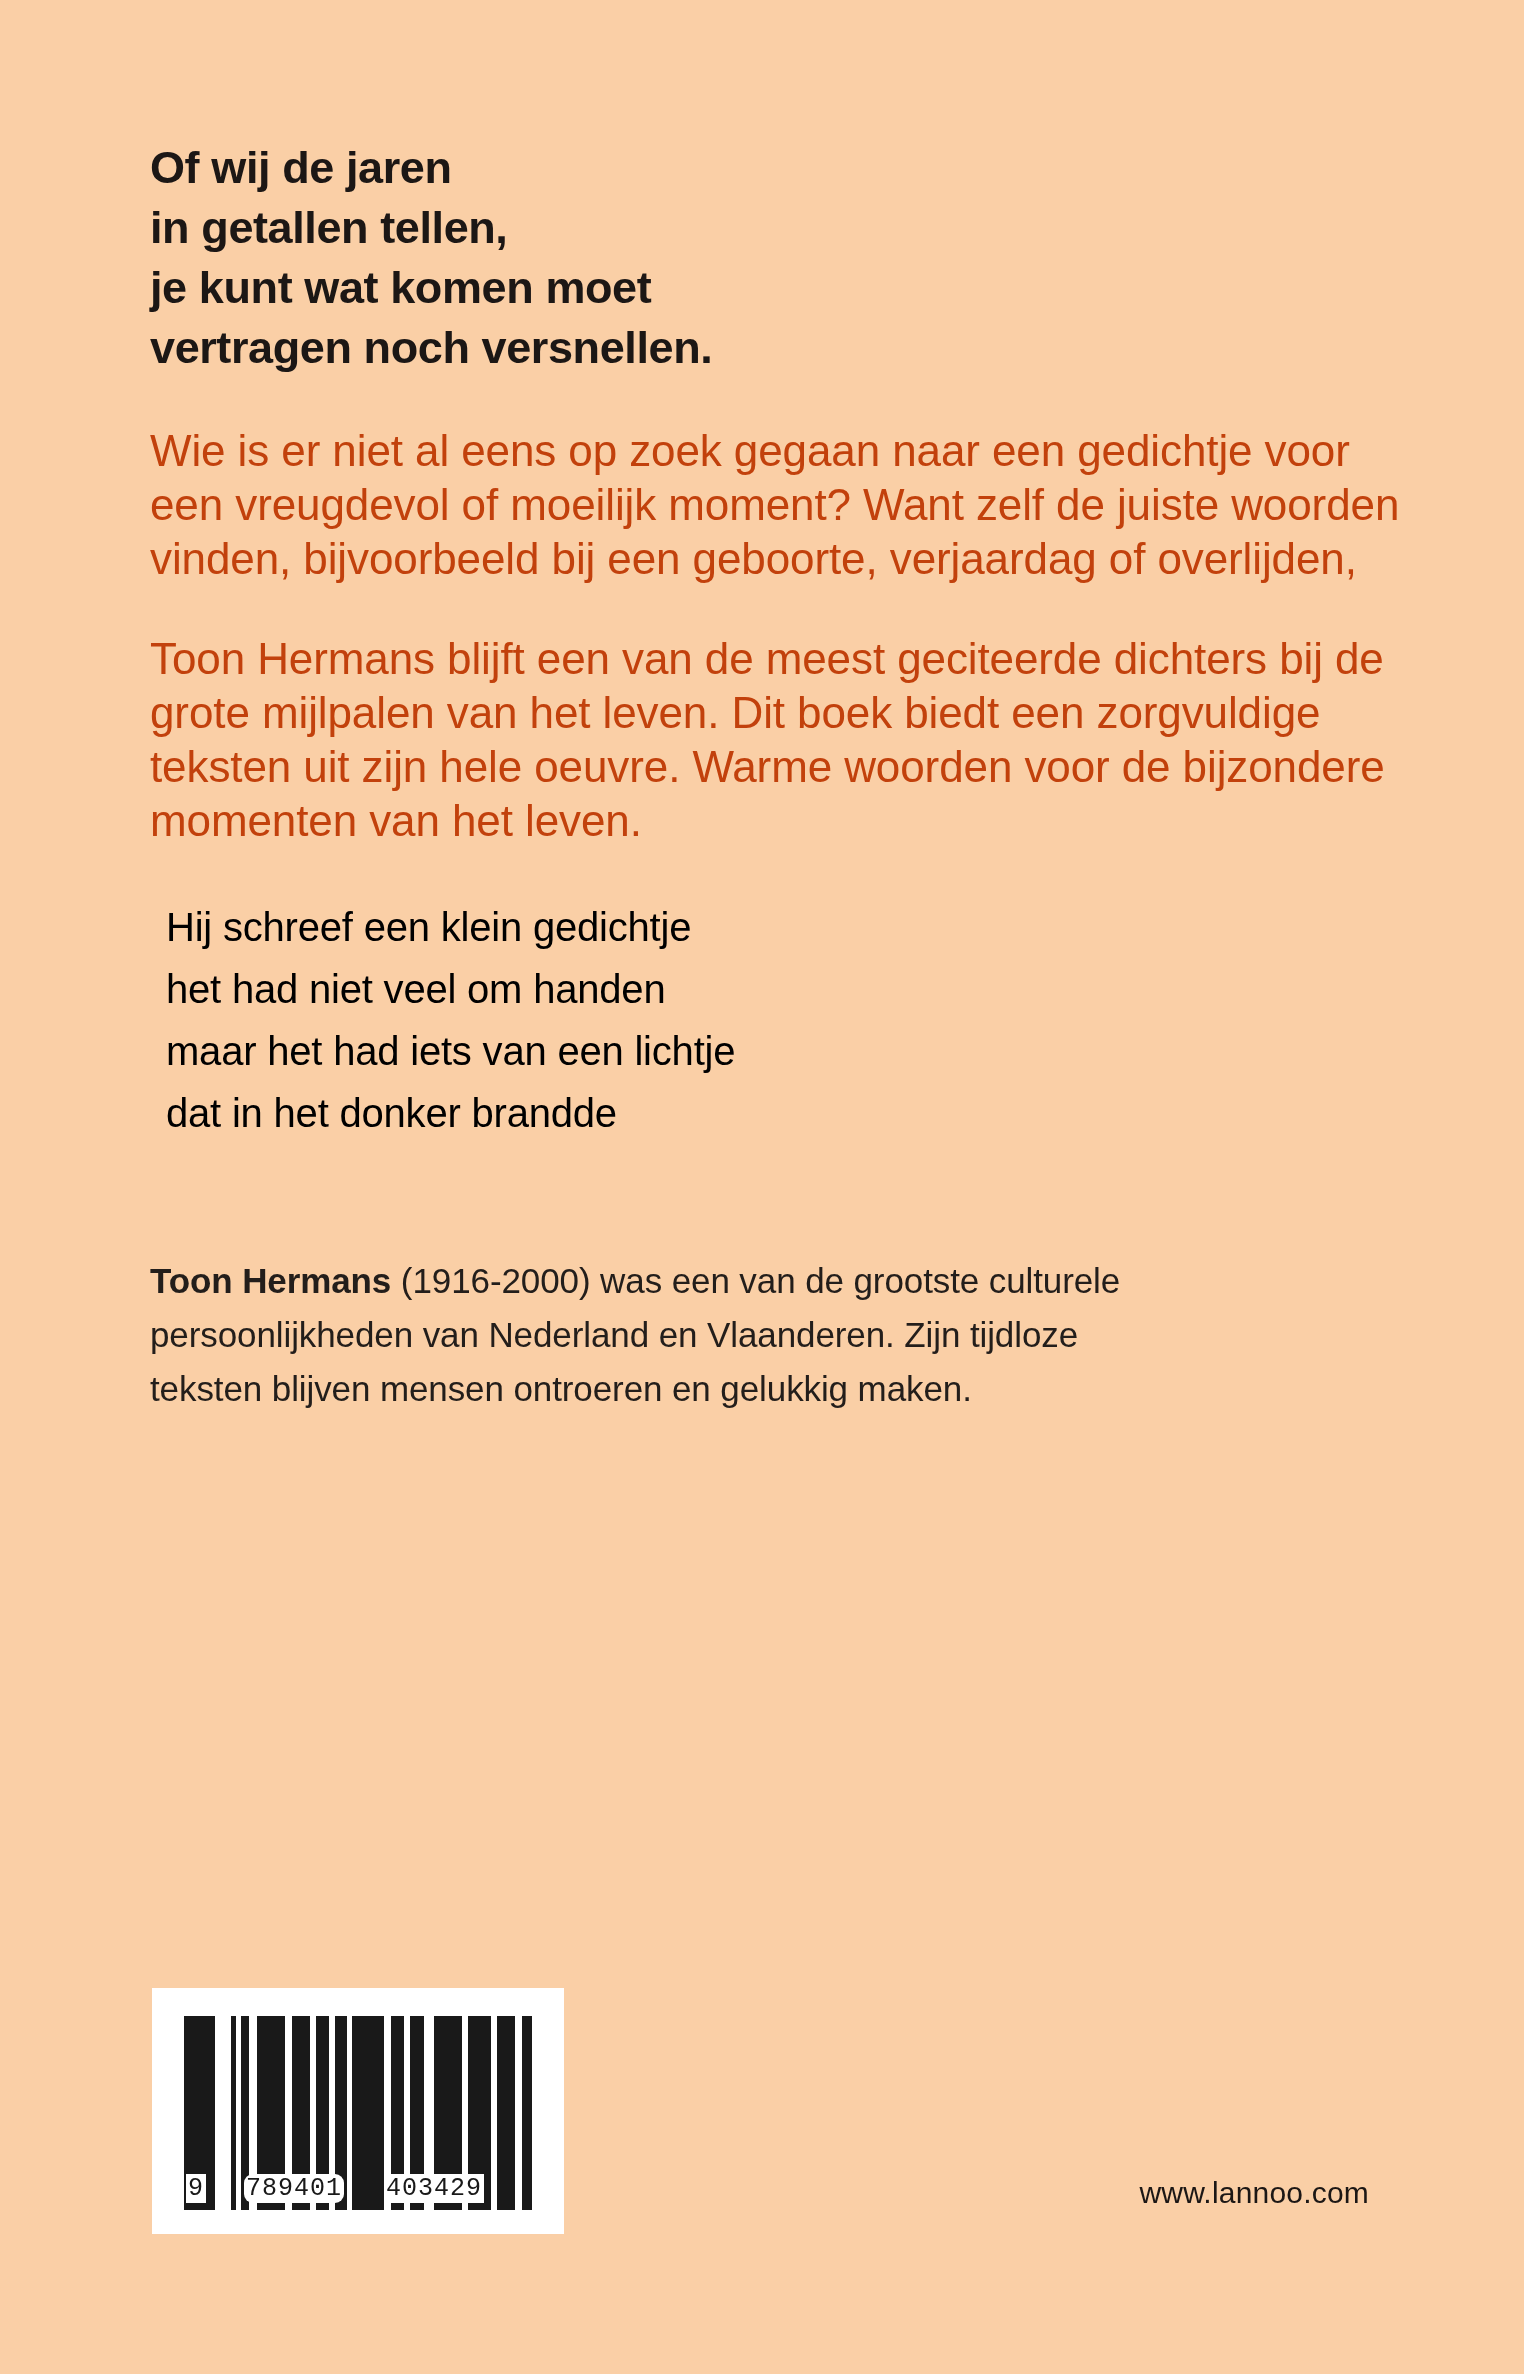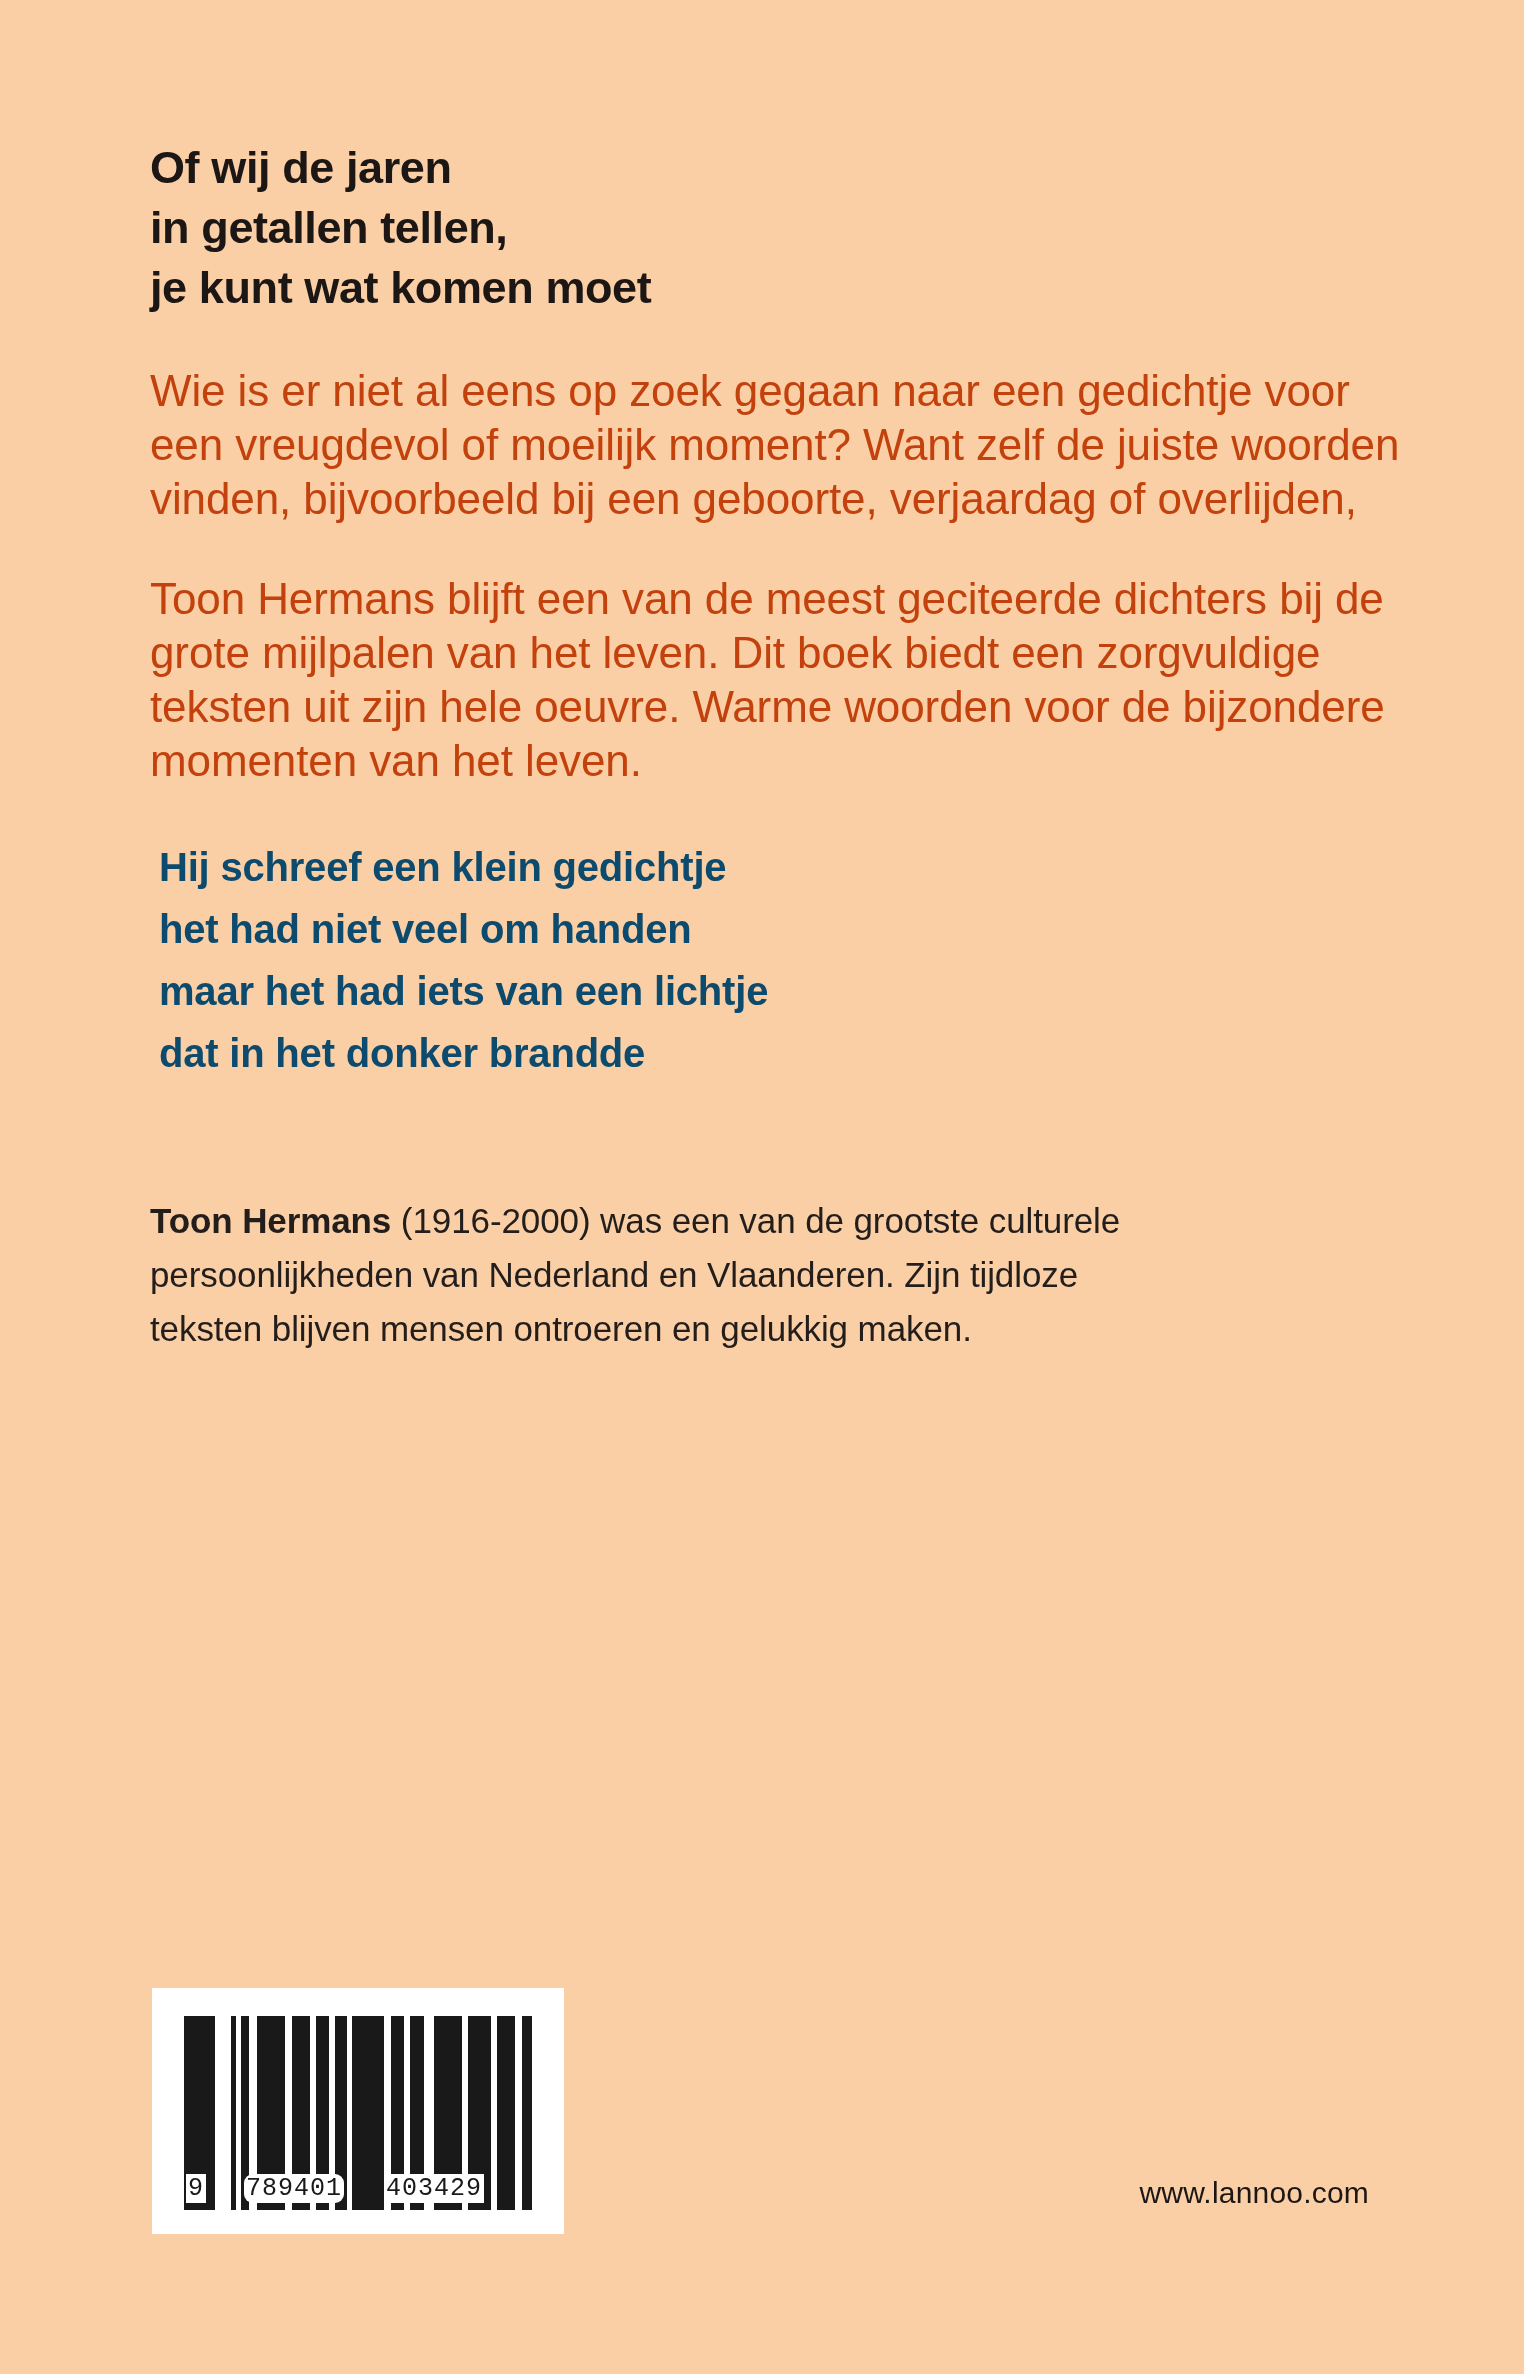--- a/index.html
+++ b/index.html
@@ -53,25 +53,25 @@
     letter-spacing: -0.1px;
     max-width: 1225px;
   }
   .body-par .ln {
     display: block;
     white-space: pre;
   }
 
   
   .poem {
-    margin: 48px 0 0 9px;
-    font-weight: bold;
+    margin: 48px 0 0 16px;
+    font-weight: normal;
     font-size: 40px;
     line-height: 62px;
-    color: #0c4a6e;
+    color: #000000;
     letter-spacing: -0.2px;
   }
   .poem .pl {
     display: block;
     white-space: pre;
   }
 
   
   .bio {
     margin: 110px 0 0 0;
@@ -150,20 +150,21 @@
 <body>
 
 <div class="cover">
 
   <div class="content">
 
     <h1 class="headline">
       <span class="hl-line">Of wij de jaren</span>
       <span class="hl-line">in getallen tellen,</span>
       <span class="hl-line">je kunt wat komen moet</span>
+      <span class="hl-line">vertragen noch versnellen.</span>
     </h1>
 
     <p class="body-par">
       <span class="ln">Wie is er niet al eens op zoek gegaan naar een gedichtje voor</span>
       <span class="ln">een vreugdevol of moeilijk moment? Want zelf de juiste woorden</span>
       <span class="ln">vinden, bijvoorbeeld bij een geboorte, verjaardag of overlijden,</span>
     </p>
 
     <p class="body-par">
       <span class="ln">Toon Hermans blijft een van de meest geciteerde dichters bij de</span>

